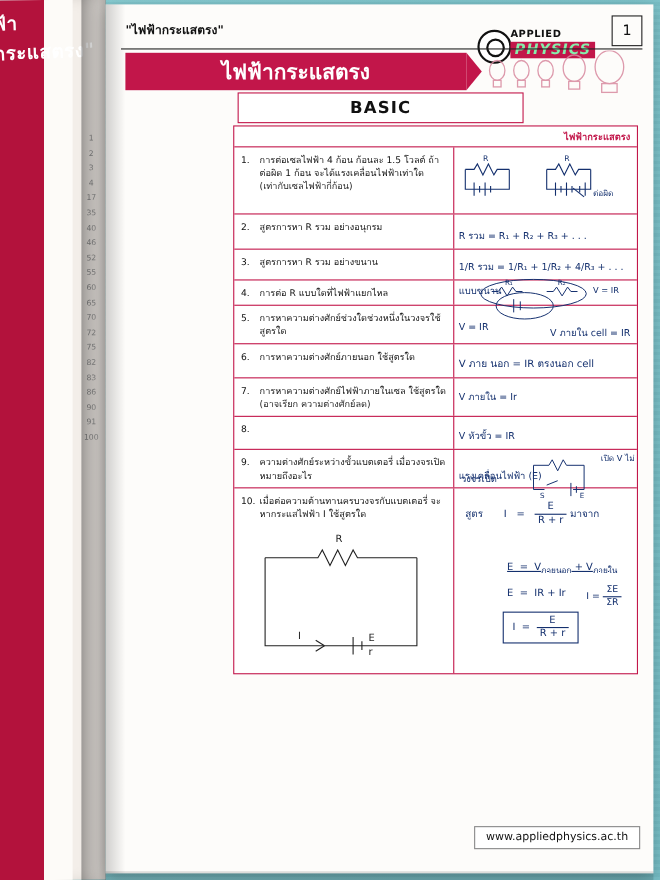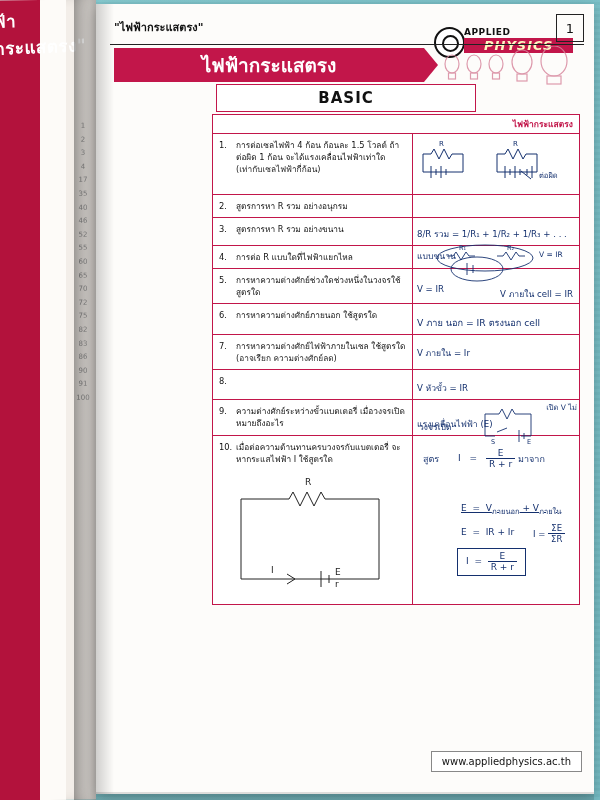--- a/index.html
+++ b/index.html
@@ -33,22 +33,22 @@
 
   
   .pg-head{position:absolute;left:14px;top:10px;right:10px;height:34px;}
   .head-title{position:absolute;left:4px;top:4px;font-size:11px;font-weight:bold;color:#111;}
   .logo{position:absolute;right:34px;top:12px;width:116px;height:30px;}
   .logo-circle{position:absolute;left:0;top:1px;width:27px;height:27px;border-radius:50%;
     background:#fff;border:2px solid #111;}
   .logo-circle:after{content:"";position:absolute;left:6px;top:6px;width:13px;height:13px;
     border-radius:50%;border:2px solid #111;}
   .logo-applied{position:absolute;left:30px;top:1px;font-size:9px;font-weight:bold;color:#111;letter-spacing:.5px;}
-  .logo-physics{position:absolute;left:30px;top:12px;font-size:13px;font-weight:bold;color:#fef9c3;
-    background:#c2164a;padding:0 20px;letter-spacing:1px;font-style:italic;}
+  .logo-physics{position:absolute;left:30px;top:12px;font-size:13px;font-weight:bold;color:#86efac;
+    background:#c2164a;padding:0 4px;letter-spacing:1px;font-style:italic;}
   .pagenum{position:absolute;right:0;top:0;width:26px;height:26px;border:1.5px solid #222;
     display:flex;align-items:center;justify-content:center;font-size:13px;color:#111;}
   .head-rule{position:absolute;left:14px;right:10px;top:40px;height:1px;background:#222;}
 
   
   .banner{position:absolute;left:18px;top:44px;width:310px;height:34px;background:#c2164a;
     display:flex;align-items:center;justify-content:center;}
   .banner span{color:#fff;font-size:19px;font-weight:bold;}
   .banner:after{content:"";position:absolute;right:-14px;top:0;border-top:17px solid transparent;
     border-bottom:17px solid transparent;border-left:14px solid #c2164a;}
@@ -173,29 +173,32 @@
           <text x="122" y="40" font-size="7.5" fill="#14306e">ต่อผิด</text>
         </svg>
       </div>
     </div>
 
     <div class="row">
       <div class="q">
         <span class="num">2.</span>
         <span class="txt">สูตรการหา R รวม อย่างอนุกรม</span>
       </div>
+      <div class="a">
+        <div class="hand" style="padding-top:10px;">R รวม = R₁ + R₂ + R₃ + . . .</div>
+      </div>
     </div>
 
     <div class="row">
       <div class="q">
         <span class="num">3.</span>
         <span class="txt">สูตรการหา R รวม อย่างขนาน</span>
       </div>
       <div class="a">
-        <div class="hand" style="padding-top:6px;">8/R รวม = 1/R₁ + 1/R₂ + 1/R₃ + . . .</div>
+        <div class="hand" style="padding-top:6px;">1/R รวม = 1/R₁ + 1/R₂ + 4/R₃ + . . .</div>
       </div>
     </div>
 
     <div class="row">
       <div class="q">
         <span class="num">4.</span>
         <span class="txt">การต่อ R แบบใดที่ไฟฟ้าแยกไหล</span>
       </div>
       <div class="a">
         <div class="hand">แบบขนาน</div>

